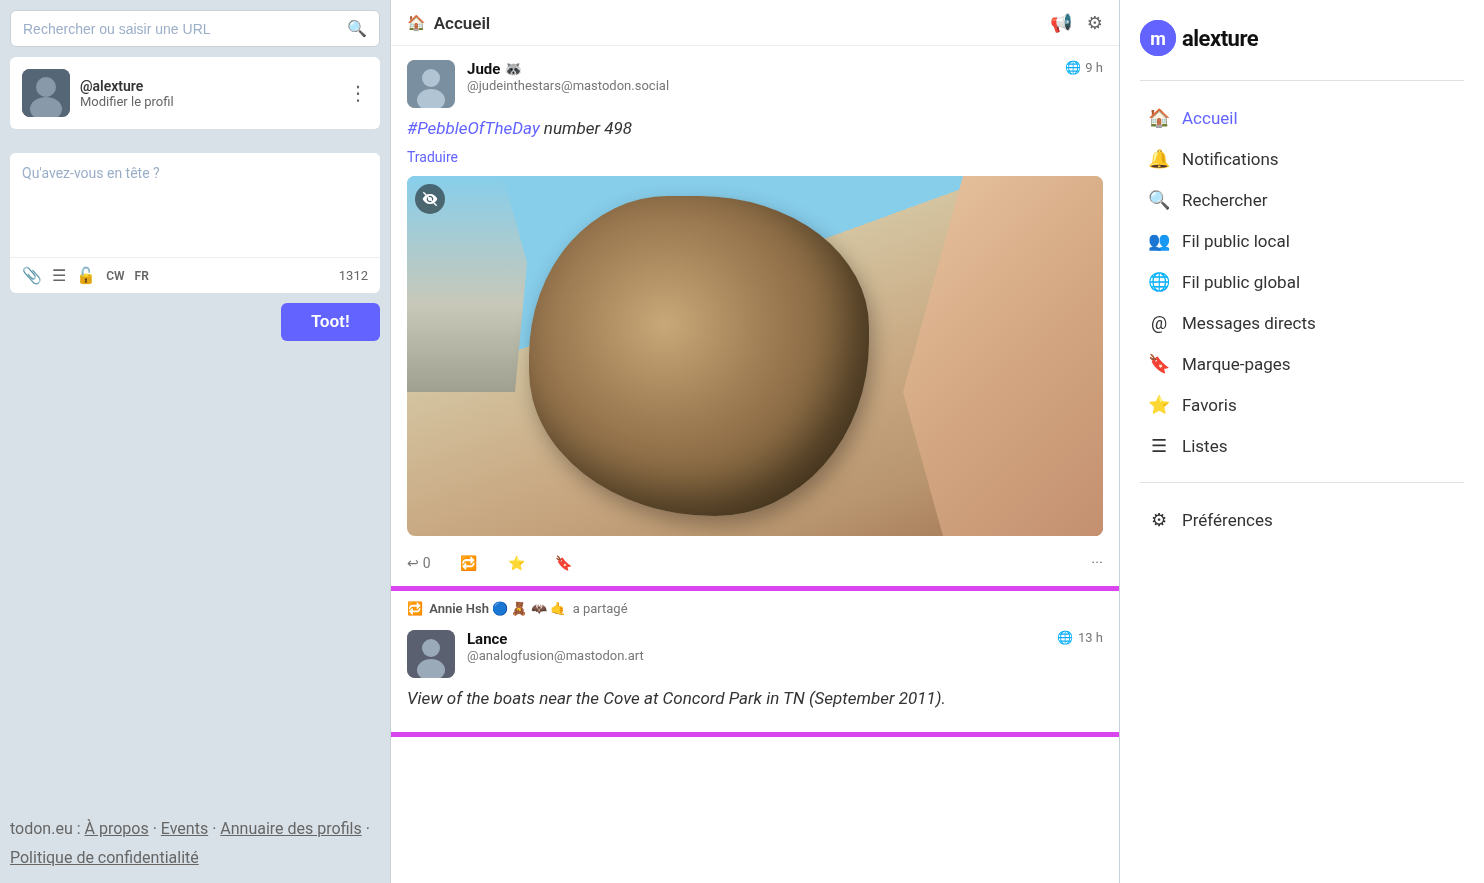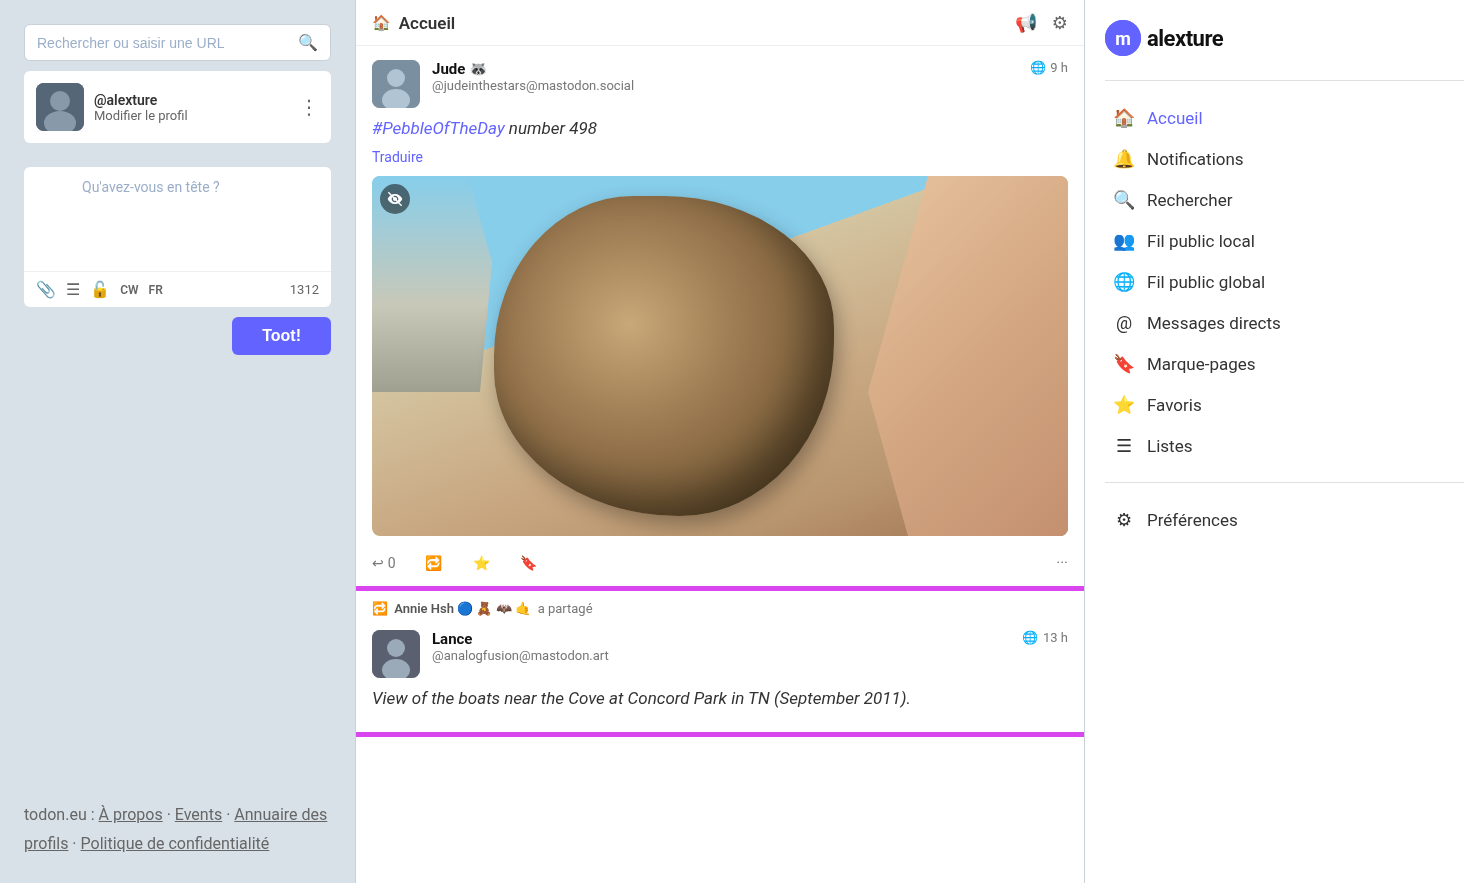--- a/index.html
+++ b/index.html
@@ -7,25 +7,25 @@
       font-family: -apple-system, BlinkMacSystemFont, 'Segoe UI', Roboto, sans-serif;
       background: #d9e1e8;
       display: flex;
       width: 1484px;
       min-height: 883px;
       font-size: 15px;
     }
 
     
     .left-sidebar {
-      width: 355px;
+      width: 390px;
       background: #d9e1e8;
       display: flex;
       flex-direction: column;
-      padding: 24px;
+      padding: 10px;
       flex-shrink: 0;
     }
 
     .search-bar {
       background: white;
       border-radius: 6px;
       display: flex;
       align-items: center;
       padding: 8px 12px;
       margin-bottom: 10px;
@@ -78,21 +78,20 @@
     .compose-textarea {
       width: 100%;
       padding: 12px;
       border: none;
       outline: none;
       resize: none;
       height: 100px;
       font-size: 14px;
       color: #333;
       font-family: inherit;
-      margin-left: 46px;
     }
     .compose-textarea::placeholder { color: #9baec8; }
     .compose-toolbar {
       border-top: 1px solid #eee;
       padding: 8px 12px;
       display: flex;
       align-items: center;
       gap: 10px;
     }
     .compose-toolbar .tool-icon { color: #666; font-size: 16px; cursor: pointer; }

